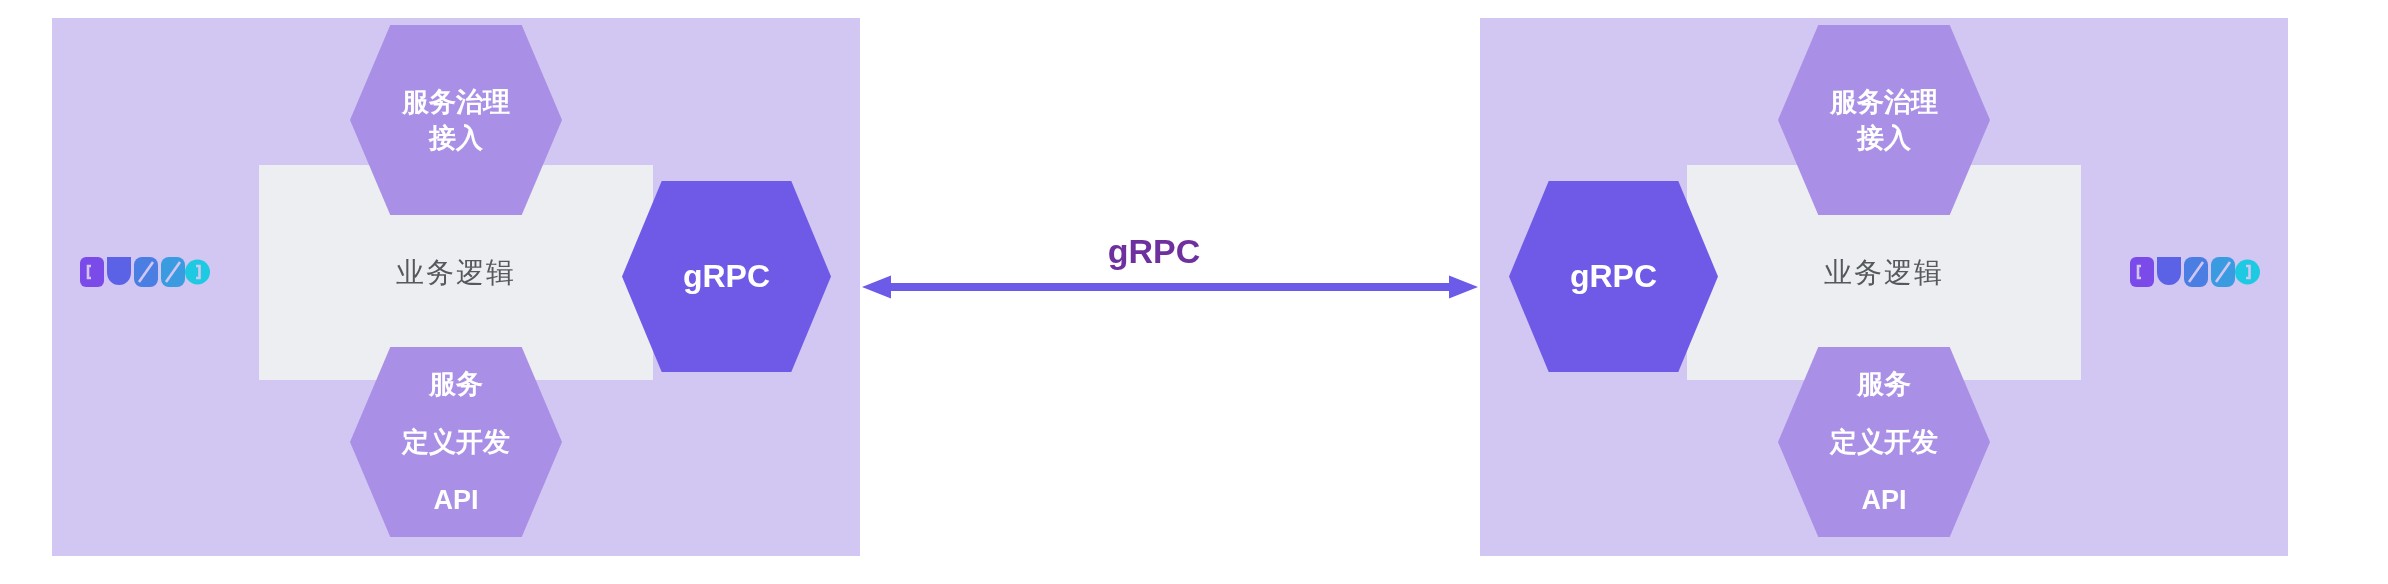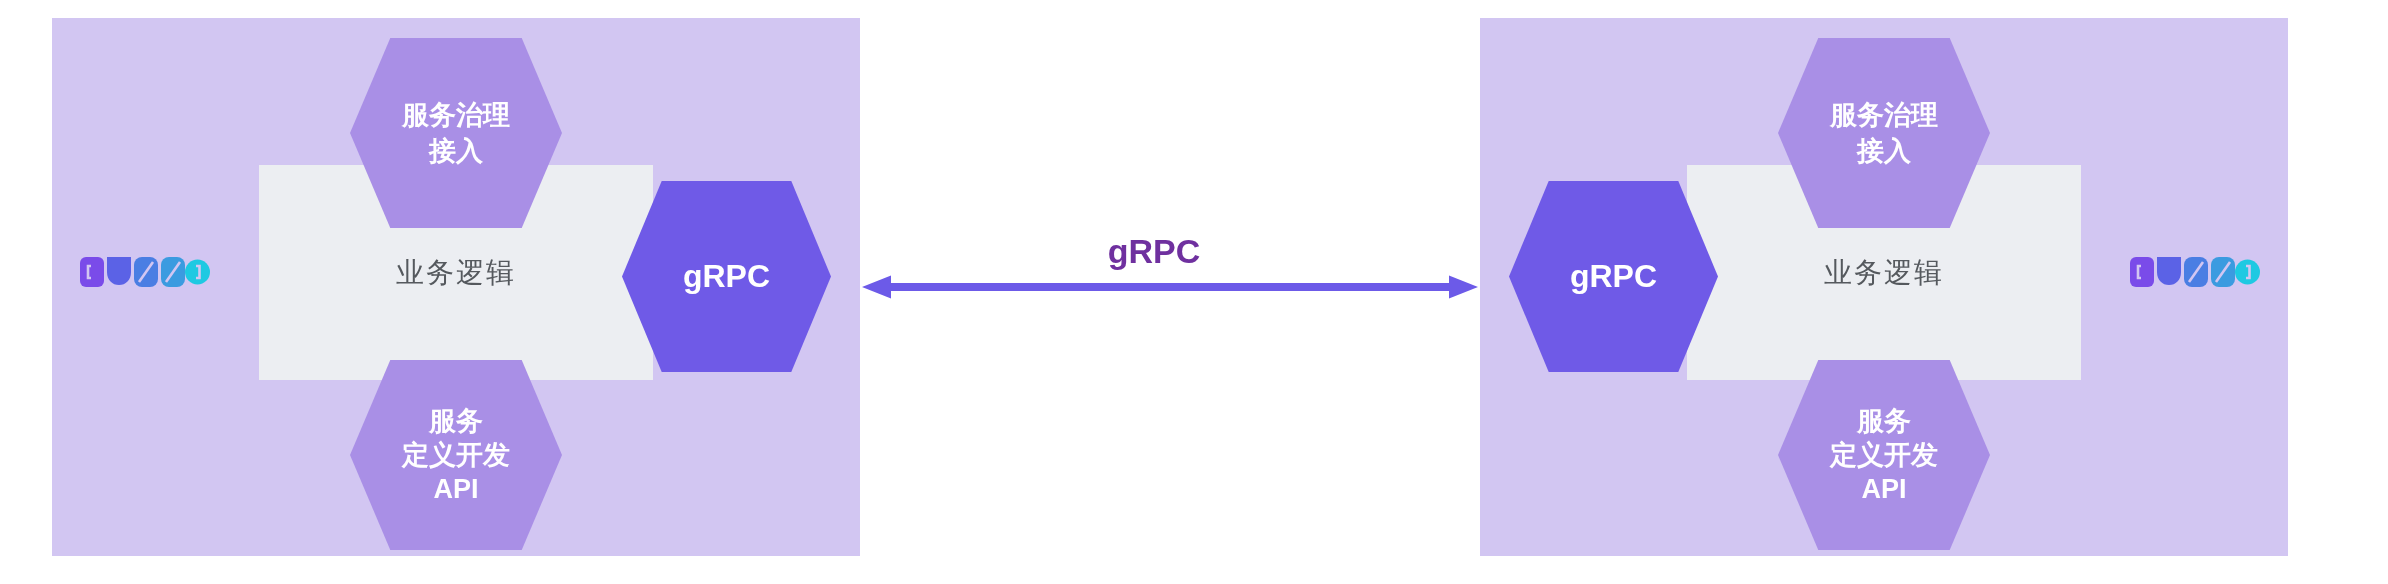--- a/index.html
+++ b/index.html
@@ -69,26 +69,26 @@
     align-items:center;
     justify-content:center;
     text-align:center;
     color:var(--hexagon_text,#fff);
     font-weight:bold;
   }
   .hex.light{
     width:212px;
     height:190px;
     left:0;right:0;
-    margin:13px auto;
+    margin:0 auto;
     background:var(--hexagon_light,#a98fe6);
     font-size:27px;
   }
   .hex.top-hex{top:7px;}
-  .hex.bottom-hex{top:329px;}
+  .hex.bottom-hex{top:329px;gap:24px;}
   .hex.top-hex .hex-line{line-height:36px;}
   .hex.bottom-hex .hex-line{line-height:34px;}
   .hex.dark{
     width:209px;
     height:191px;
     top:163px;
     background:var(--hexagon_dark,#6f5ae7);
     font-size:32px;
   }
   .app-box.left .hex.dark{left:570px;}

